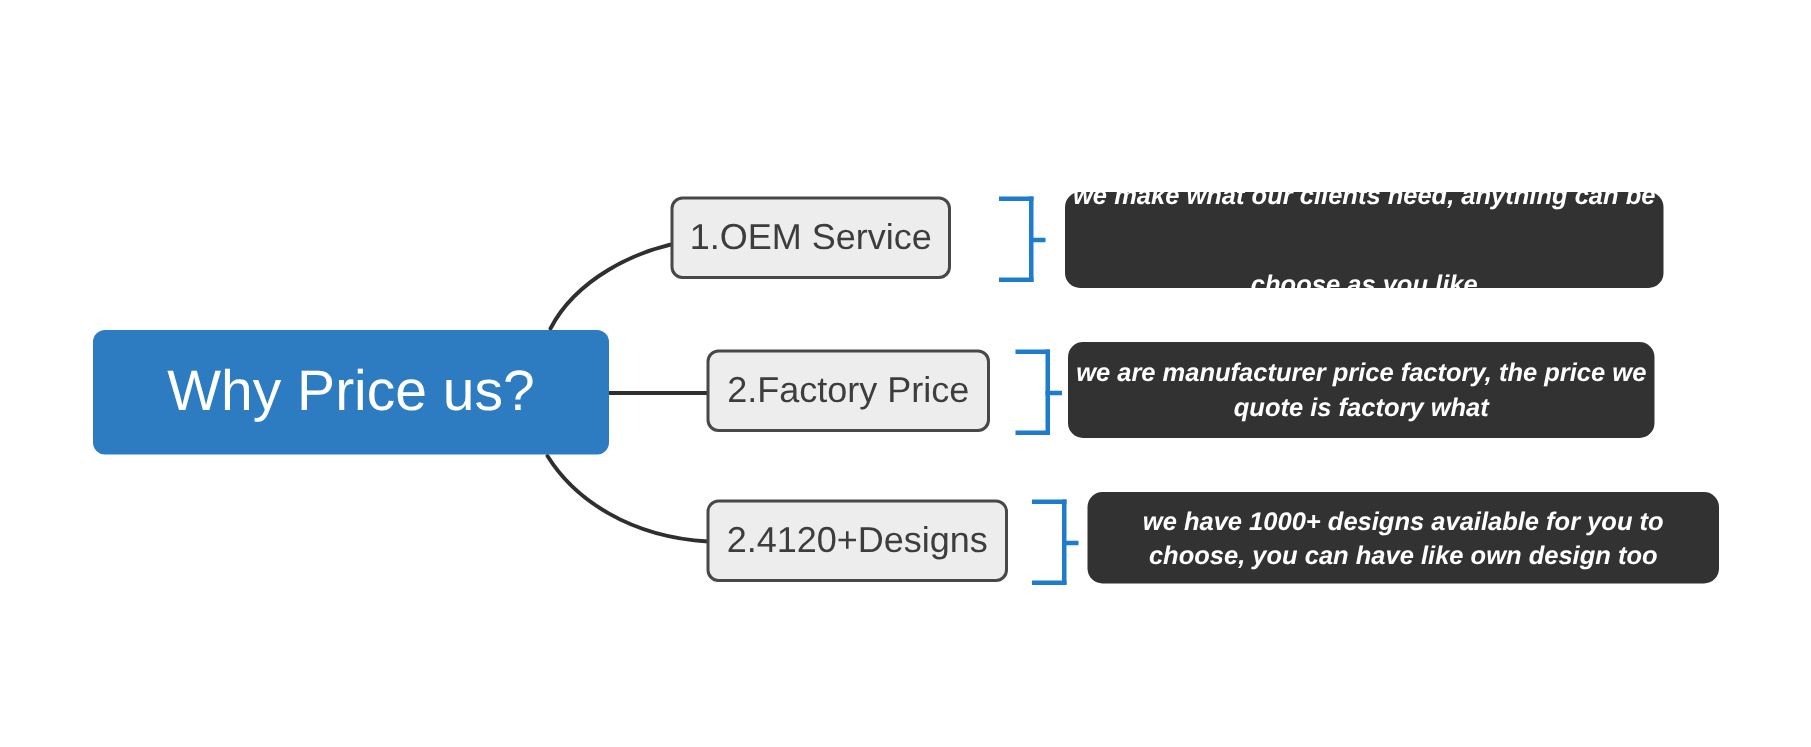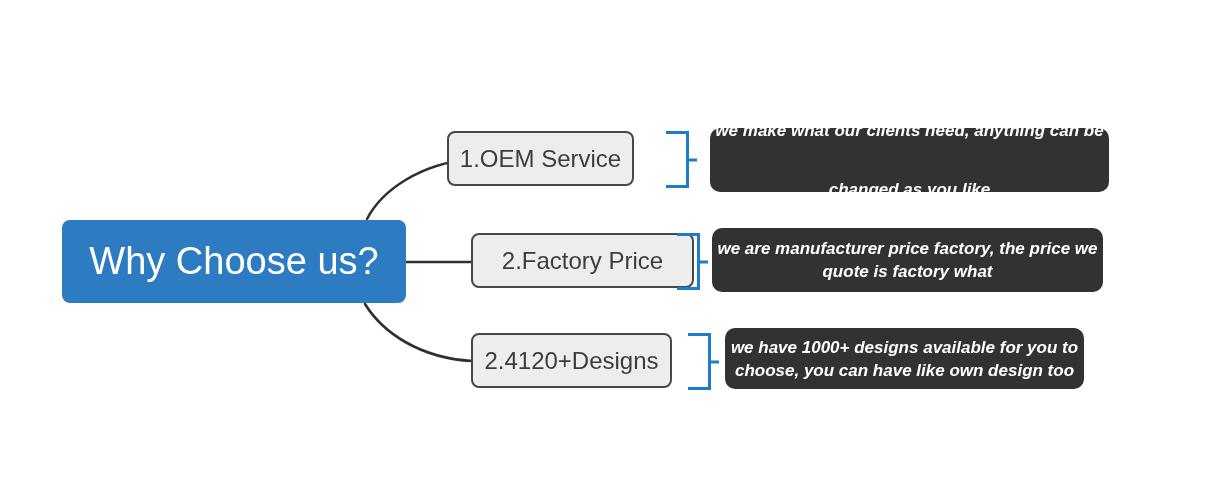--- a/index.html
+++ b/index.html
@@ -60,21 +60,21 @@
     border: 2px solid var(--topic-border);
     border-radius: 8px;
     color: var(--topic-text);
     font-size: 24px;
     display: flex;
     align-items: center;
     justify-content: center;
     white-space: nowrap;
   }
   .topic-1 { left: 447px; top: 131px; width: 187px; }
-  .topic-2 { left: 471px; top: 233px; width: 223px; }
+  .topic-2 { left: 471px; top: 233px; width: 189px; }
   .topic-3 { left: 471px; top: 333px; width: 201px; }
 
   .bracket {
     position: absolute;
     width: 23px; height: 57px;
     border: 3px solid var(--bracket);
     border-left: none;
   }
   .bracket-1 { left: 666px; top: 131px; }
   .bracket-2 { left: 677px; top: 233px; }
@@ -98,46 +98,46 @@
     line-height: 23px;
     display: flex;
     flex-direction: column;
     align-items: center;
     justify-content: center;
     text-align: center;
   }
   .detail-node span { display: block; white-space: nowrap; }
   .detail-1 { left: 710px; top: 128px; width: 399px; height: 64px; gap: 36px; }
   .detail-2 { left: 712px; top: 228px; width: 391px; height: 64px; }
-  .detail-3 { left: 725px; top: 328px; width: 359px; height: 61px; }
+  .detail-3 { left: 725px; top: 328px; width: 421px; height: 61px; }
 </style>
 </head>
 <body>
 
 <div class="canvas">
 
   <svg class="connector-layer" viewBox="0 0 1207 498" xmlns="http://www.w3.org/2000/svg">
     <path d="M 367 219 C 382 190 420 164 471 159"></path>
     <path d="M 406 262 L 472 262"></path>
     <path d="M 365 304 C 383 333 420 358 472 361"></path>
   </svg>
 
   <div class="root-node">
-    <span>Why Choose us?</span>
+    <span>Why Price us?</span>
   </div>
 
   <div class="topic-node topic-1">
     <span>1.OEM Service</span>
   </div>
   <div class="bracket bracket-1">
     <span class="mid-tick"></span>
   </div>
   <div class="detail-node detail-1">
     <span>we make what our clients need, anything can be</span>
-    <span>changed as you like</span>
+    <span>choose as you like</span>
   </div>
 
   <div class="topic-node topic-2">
     <span>2.Factory Price</span>
   </div>
   <div class="bracket bracket-2">
     <span class="mid-tick"></span>
   </div>
   <div class="detail-node detail-2">
     <span>we are manufacturer price factory, the price we</span>

